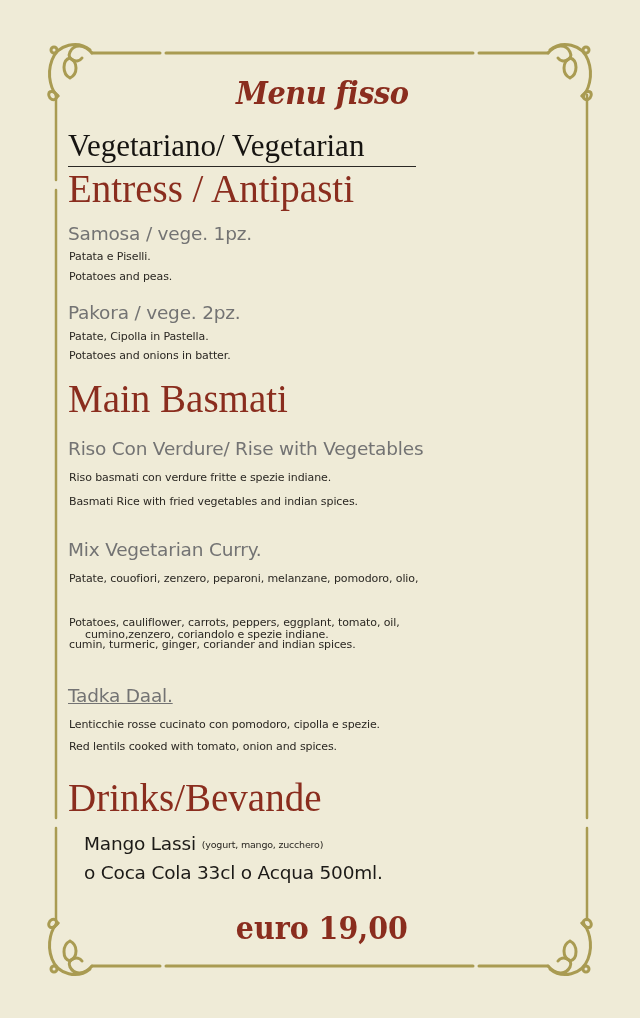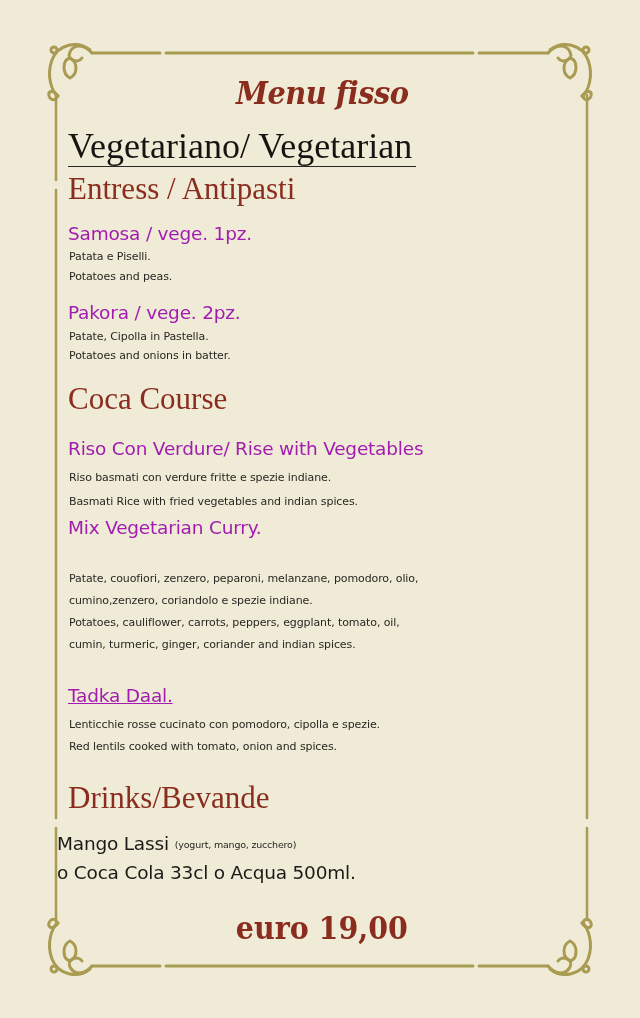--- a/index.html
+++ b/index.html
@@ -35,60 +35,60 @@
       font-size: 32px;
       color: #8a2d1e;
       letter-spacing: -0.5px;
       transform: scaleX(0.9);
     }
     .subtitle {
       position: absolute;
       left: 68px;
       top: 128px;
       font-family: "Liberation Serif", serif;
-      font-size: 36px;
+      font-size: 31px;
       color: #161411;
       padding-bottom: 2px;
       border-bottom: 1.5px solid #2a2824;
       width: 348px;
       line-height: 36px;
       white-space: nowrap;
     }
     .section-head {
       position: absolute;
       left: 68px;
       font-family: "Liberation Serif", serif;
-      font-size: 31px;
+      font-size: 39px;
       color: #8a2d1e;
       line-height: 36px;
       white-space: nowrap;
     }
     .item-name {
       position: absolute;
       left: 68px;
       font-family: "DejaVu Sans", sans-serif;
       font-size: 18.5px;
-      color: #a21caf;
+      color: #737373;
       line-height: 24px;
       white-space: nowrap;
       letter-spacing: -0.2px;
     }
     .item-desc {
       position: absolute;
       left: 69px;
       font-family: "DejaVu Sans", sans-serif;
       font-size: 11px;
       color: #2a2722;
       line-height: 14px;
       white-space: nowrap;
       letter-spacing: -0.1px;
     }
     .drink-line {
       position: absolute;
-      left: 57px;
+      left: 84px;
       font-family: "DejaVu Sans", sans-serif;
       font-size: 18.5px;
       color: #1c1a17;
       line-height: 24px;
       white-space: nowrap;
       letter-spacing: -0.2px;
     }
     .drink-note {
       font-size: 9.5px;
       color: #2a2722;
@@ -167,29 +167,29 @@
 <div class="section-head" style="top:171px;">Entress / Antipasti</div>
 
 <div class="item-name" style="top:222px;">Samosa / vege. 1pz.</div>
 <div class="item-desc" style="top:250px;">Patata e Piselli.</div>
 <div class="item-desc" style="top:270px;">Potatoes and peas.</div>
 
 <div class="item-name" style="top:301px;">Pakora / vege. 2pz.</div>
 <div class="item-desc" style="top:330px;">Patate, Cipolla in Pastella.</div>
 <div class="item-desc" style="top:349px;text-align:right;">Potatoes and onions in batter.</div>
 
-<div class="section-head" style="top:381px;">Coca Course</div>
+<div class="section-head" style="top:381px;">Main Basmati</div>
 
 <div class="item-name" style="top:437px;">Riso Con Verdure/ Rise with Vegetables</div>
 <div class="item-desc" style="top:471px;">Riso basmati con verdure fritte e spezie indiane.</div>
 <div class="item-desc" style="top:495px;">Basmati Rice with fried vegetables and indian spices.</div>
 
-<div class="item-name" style="top:516px;">Mix Vegetarian Curry.</div>
+<div class="item-name" style="top:538px;">Mix Vegetarian Curry.</div>
 <div class="item-desc" style="top:572px;">Patate, couofiori, zenzero, peparoni, melanzane, pomodoro, olio,</div>
-<div class="item-desc" style="top:594px;">cumino,zenzero, coriandolo e spezie indiane.</div>
+<div class="item-desc" style="top:628px;margin-left:16px;">cumino,zenzero, coriandolo e spezie indiane.</div>
 <div class="item-desc" style="top:616px;">Potatoes, cauliflower, carrots, peppers, eggplant, tomato, oil,</div>
 <div class="item-desc" style="top:638px;">cumin, turmeric, ginger, coriander and indian spices.</div>
 
 <div class="item-name" style="top:684px;text-decoration:underline;">Tadka Daal.</div>
 <div class="item-desc" style="top:718px;">Lenticchie rosse cucinato con pomodoro, cipolla e spezie.</div>
 <div class="item-desc" style="top:740px;text-align:right;">Red lentils cooked with tomato, onion and spices.</div>
 
 <div class="section-head" style="top:780px;">Drinks/Bevande</div>
 
 <div class="drink-line" style="top:832px;">

